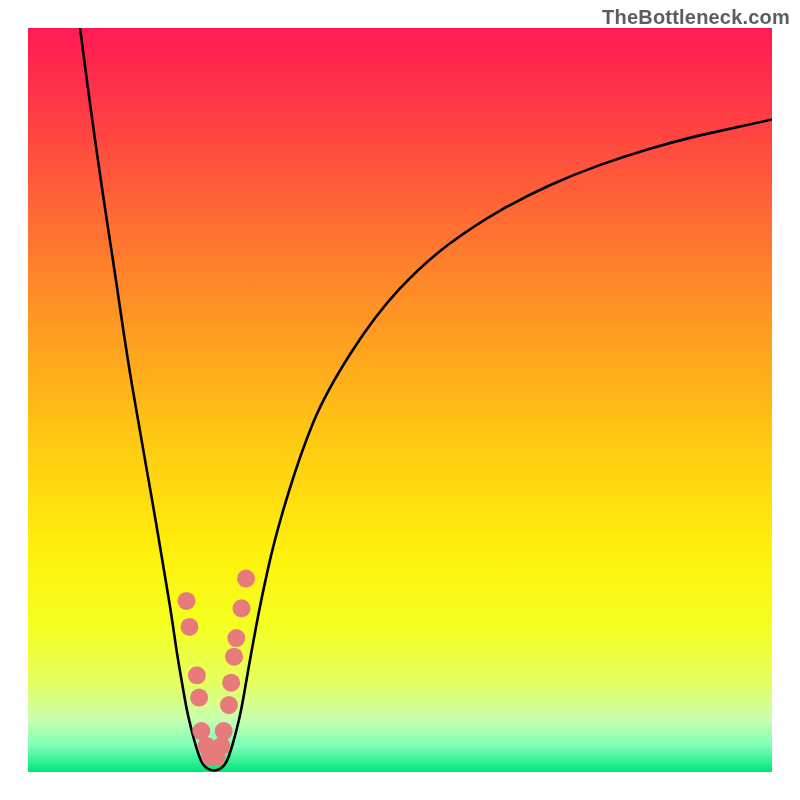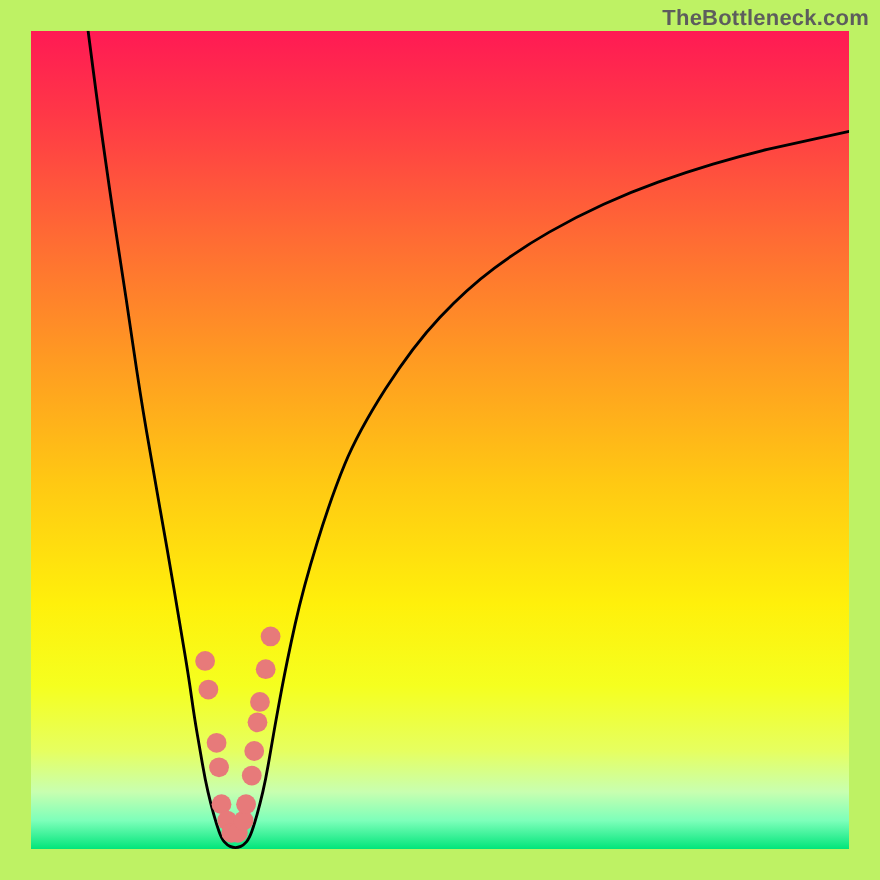--- a/index.html
+++ b/index.html
@@ -7,21 +7,21 @@
     padding: 0;
     width: 800px;
     height: 800px;
     overflow: hidden;
     background: #000;
     font-family: Arial, Helvetica, sans-serif;
   }
   .frame {
     position: absolute;
     inset: 0;
-    background: #bef264;
+    background: #ffffff;
   }
   .plot-area {
     position: absolute;
     left: 28px;
     top: 28px;
     width: 744px;
     height: 744px;
     overflow: hidden;
   }
   .watermark {

